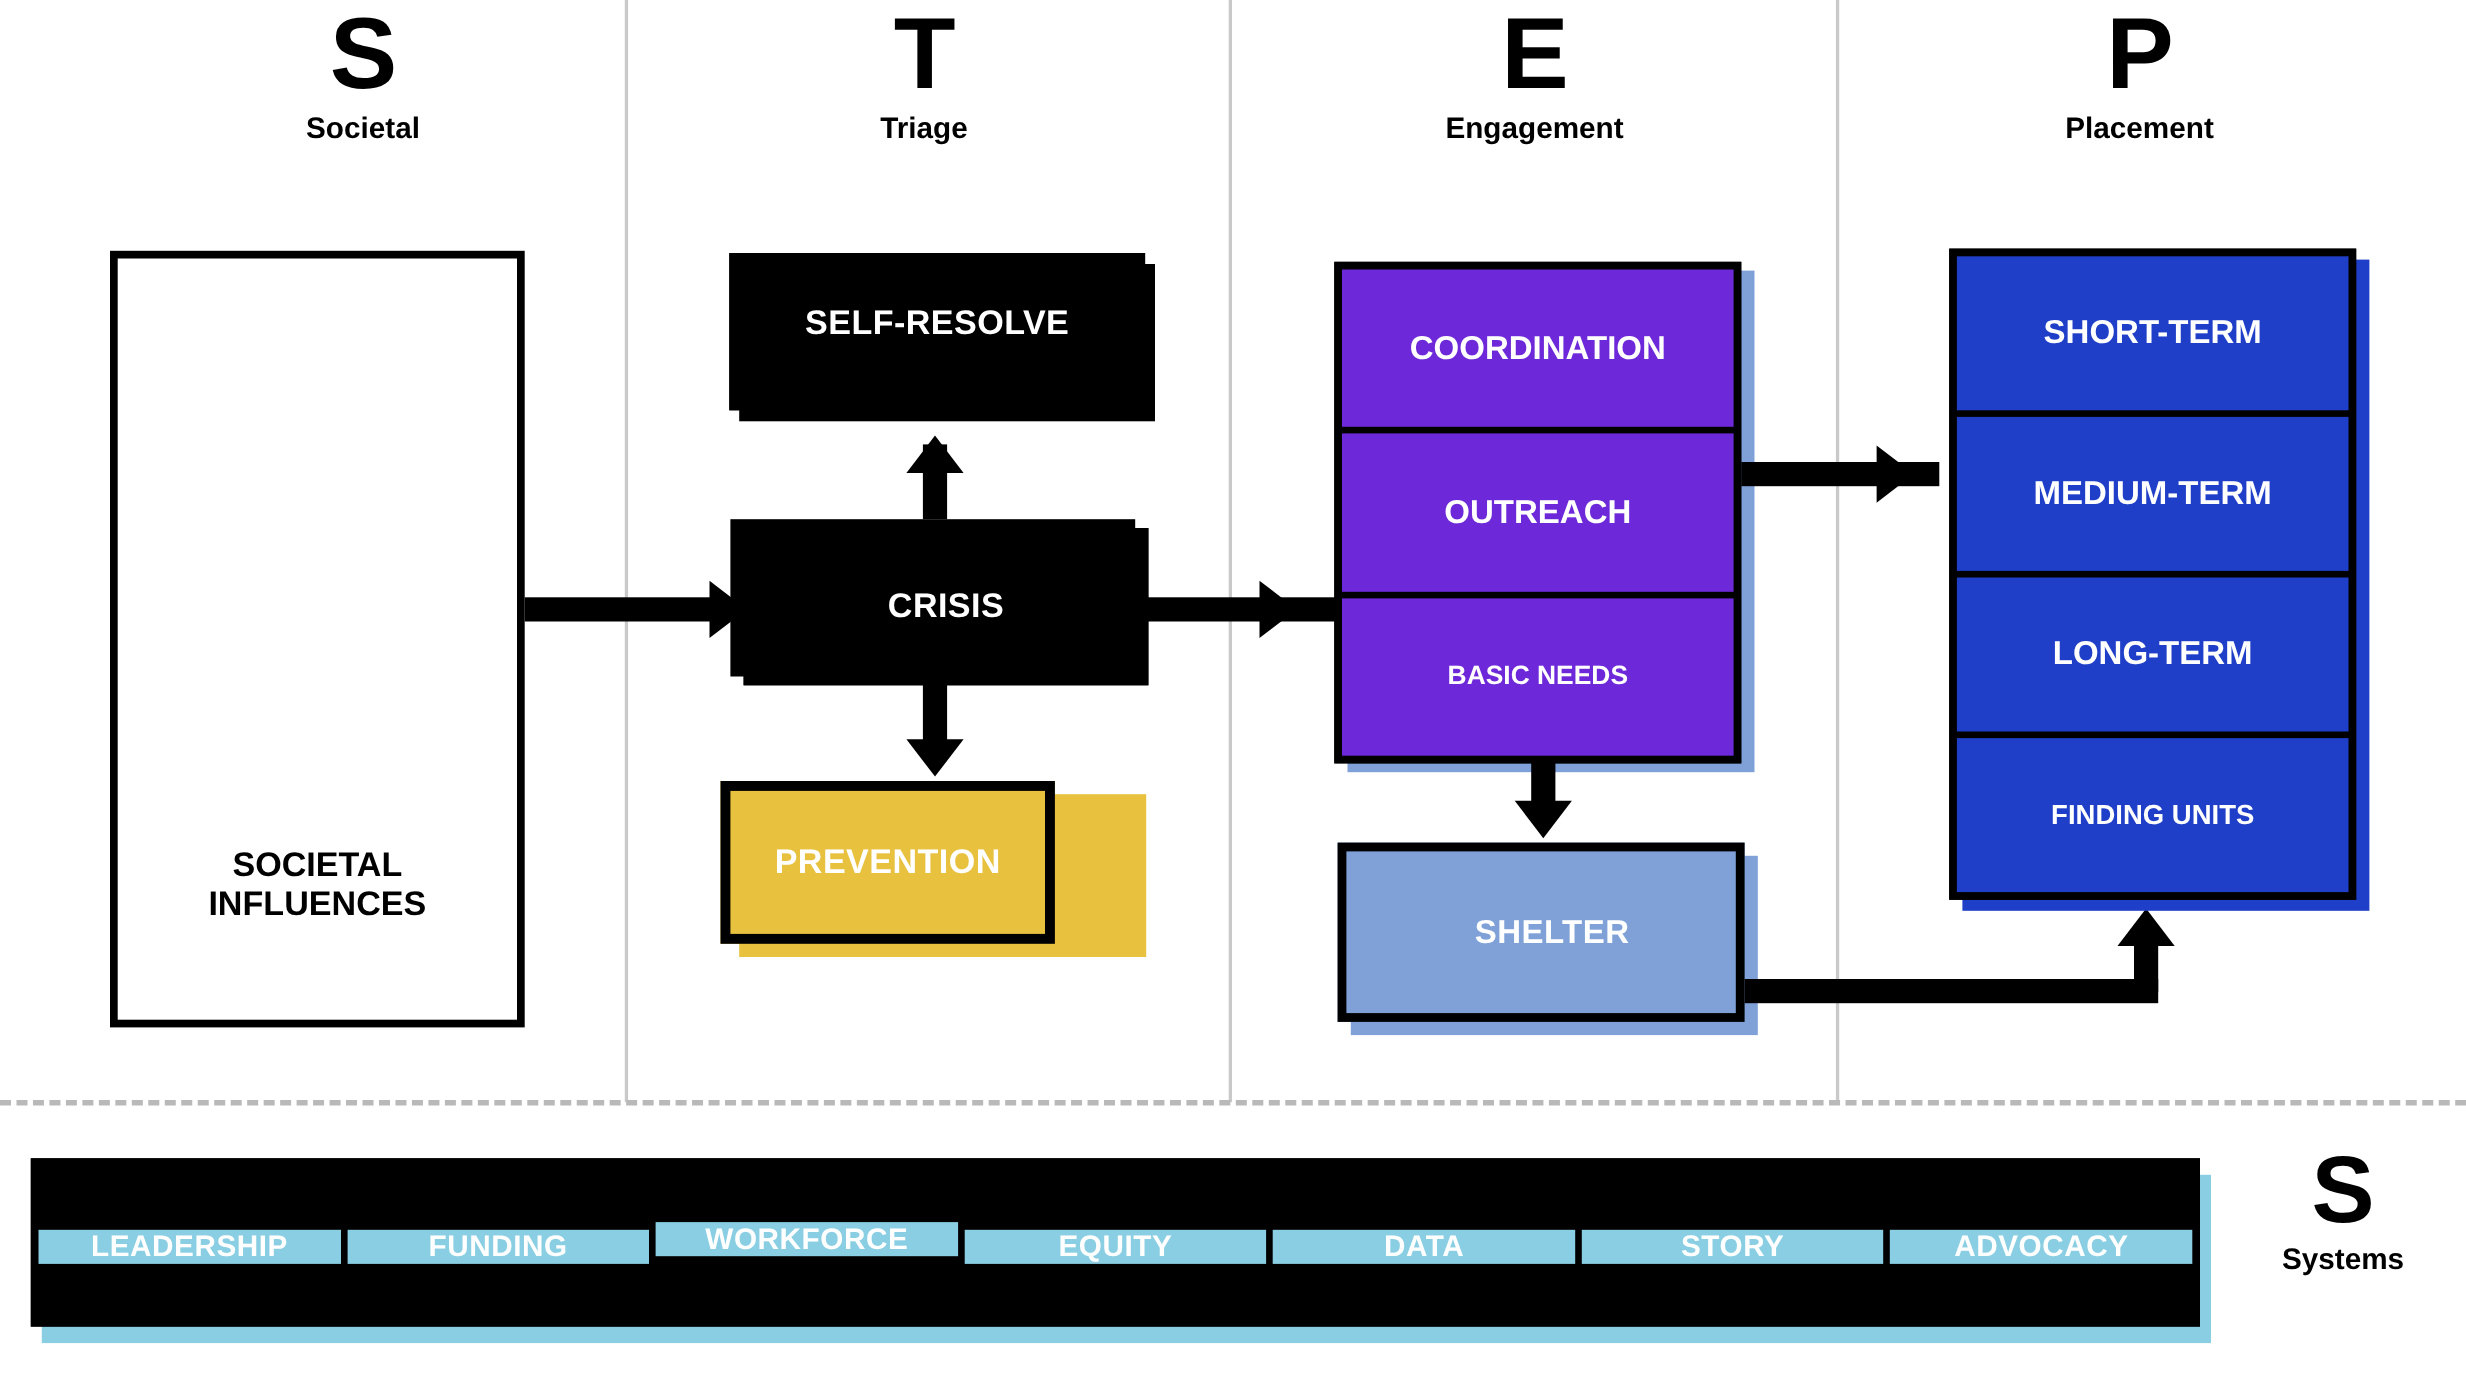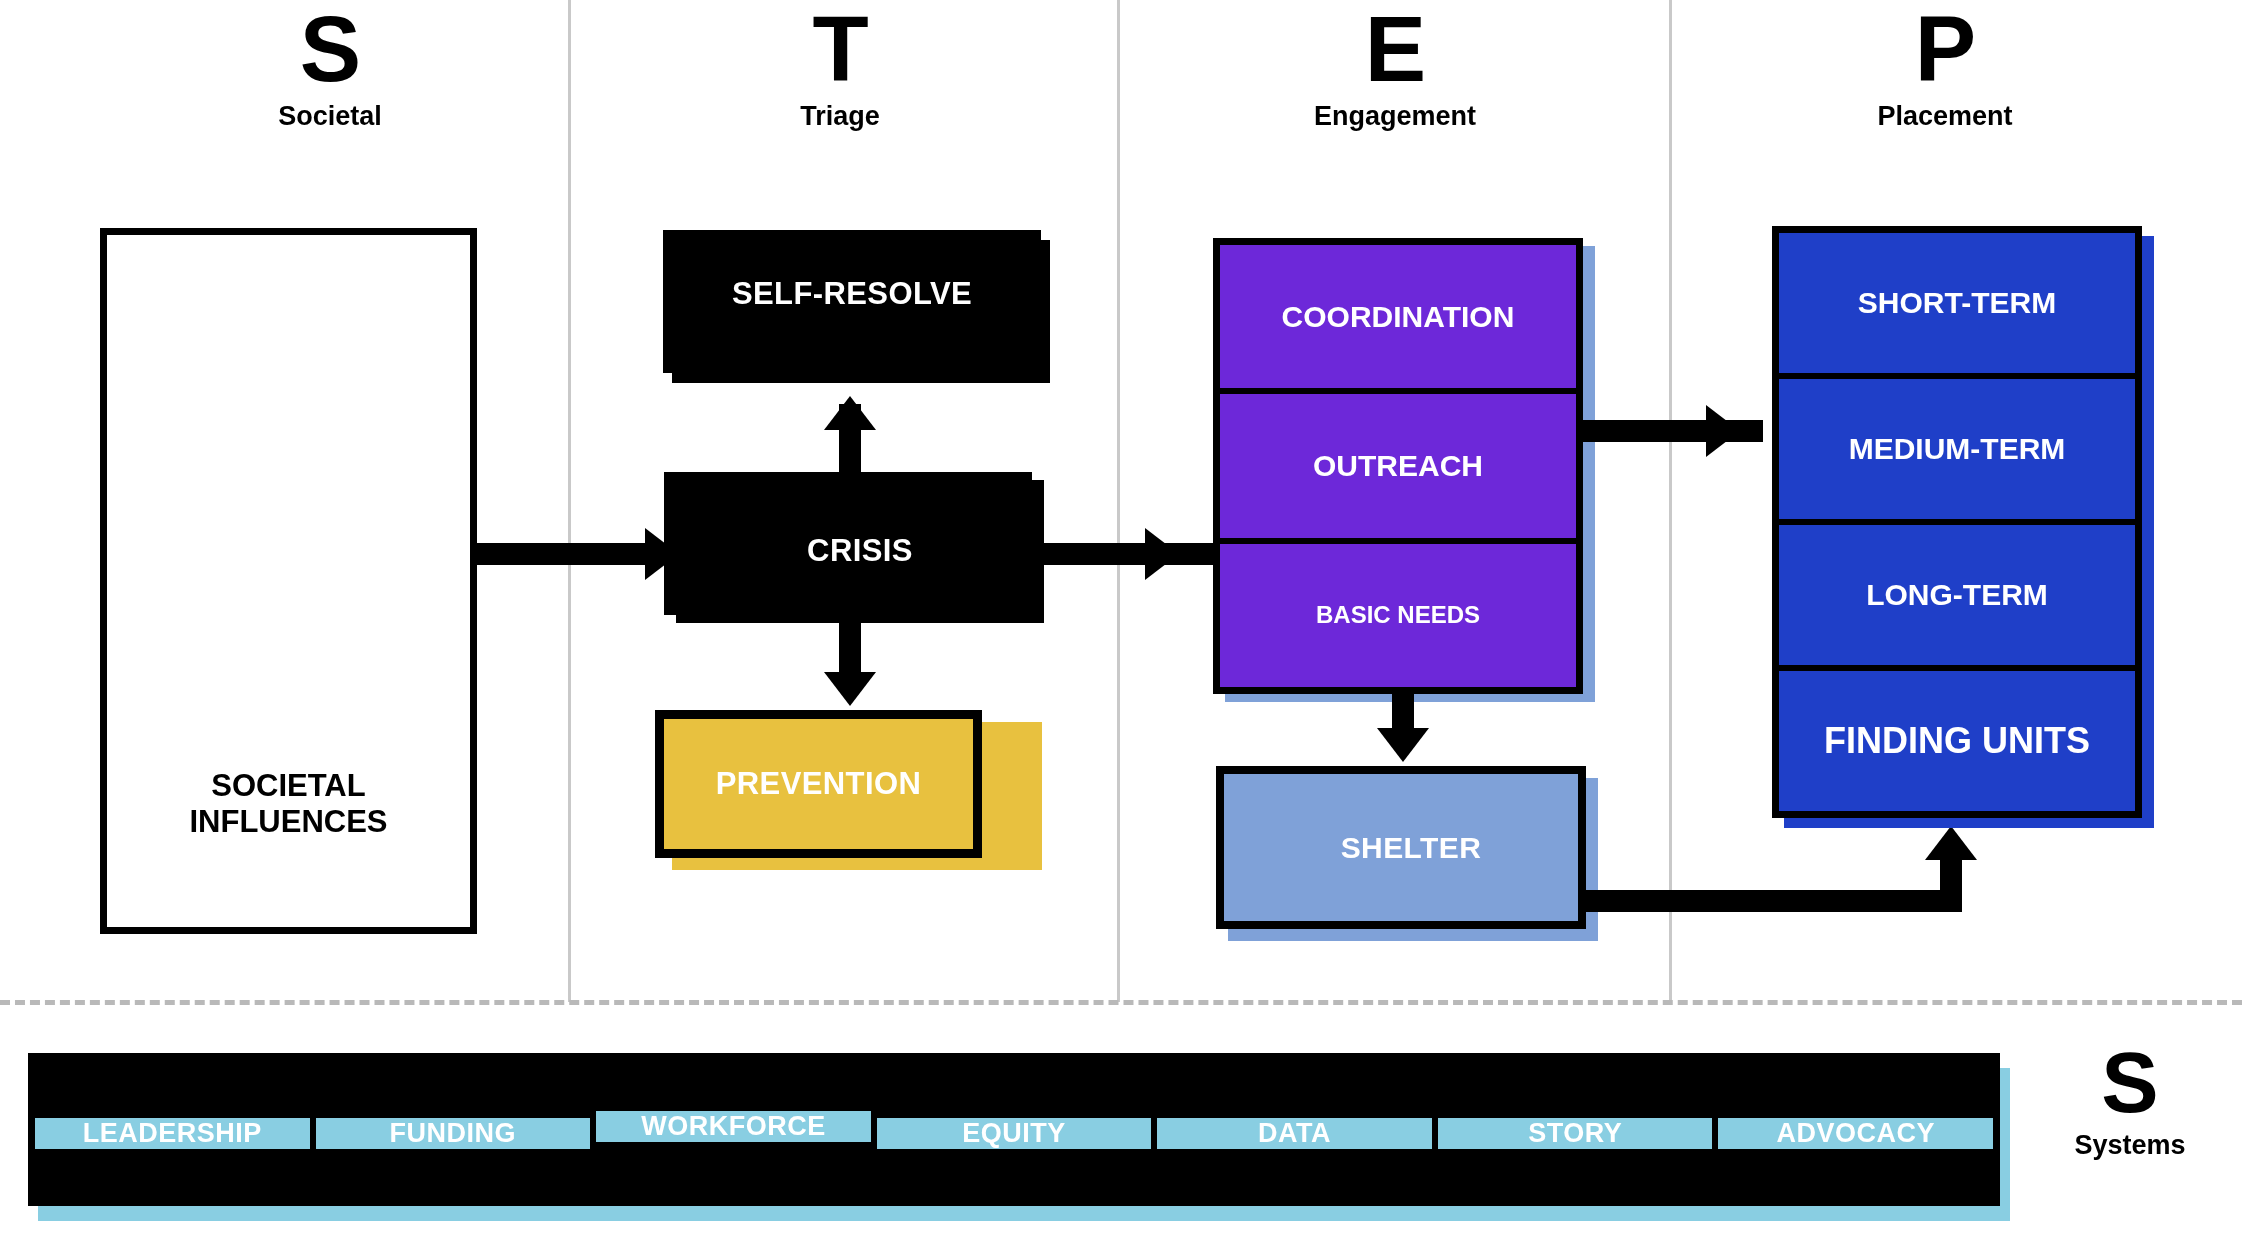--- a/index.html
+++ b/index.html
@@ -257,21 +257,21 @@
 
   <div class="shadow-blk" style="left:664px;top:472px;width:368px;height:143px;"></div>
   <div class="node blk-box" style="left:676px;top:480px;width:368px;height:143px;font-size:31px;">
     <span>CRISIS</span>
   </div>
 
   <div class="arrow-line" style="left:839px;top:620px;width:22px;height:60px;"></div>
   <div class="arrow-head ah-down" style="left:824px;top:672px;"></div>
 
   <div class="gold-shadow" style="left:672px;top:722px;width:370px;height:148px;"></div>
-  <div class="node gold-box" style="left:655px;top:710px;width:327px;height:148px;font-size:31px;">
+  <div class="node gold-box" style="left:655px;top:710px;width:304px;height:148px;font-size:31px;">
     <span>PREVENTION</span>
   </div>
 
   <div class="arrow-line" style="left:1040px;top:543px;width:175px;height:22px;"></div>
   <div class="arrow-head ah-right" style="left:1145px;top:528px;"></div>
 
   <div class="medblue-shadow" style="left:1225px;top:246px;width:370px;height:456px;"></div>
   <div class="medblue-group" style="left:1213px;top:238px;width:370px;height:456px;">
     <div class="medblue-cell" style="font-size:30px;">
       <span>COORDINATION</span>
@@ -303,21 +303,21 @@
   <div class="darkblue-group" style="left:1772px;top:226px;width:370px;height:592px;">
     <div class="darkblue-cell" style="font-size:30px;">
       <span>SHORT-TERM</span>
     </div>
     <div class="darkblue-cell" style="font-size:30px;">
       <span>MEDIUM-TERM</span>
     </div>
     <div class="darkblue-cell" style="font-size:30px;">
       <span>LONG-TERM</span>
     </div>
-    <div class="darkblue-cell" style="font-size:36px;">
+    <div class="darkblue-cell" style="font-size:25px;">
       <span>FINDING UNITS</span>
     </div>
   </div>
 
   <div class="sys-shadow" style="left:38px;top:1068px;width:1972px;height:153px;"></div>
   <div class="sys-strip" style="left:28px;top:1053px;width:1972px;height:153px;align-items:center;">
     <div class="sys-cell">
       <span>LEADERSHIP</span>
     </div>
     <div class="sys-cell">

